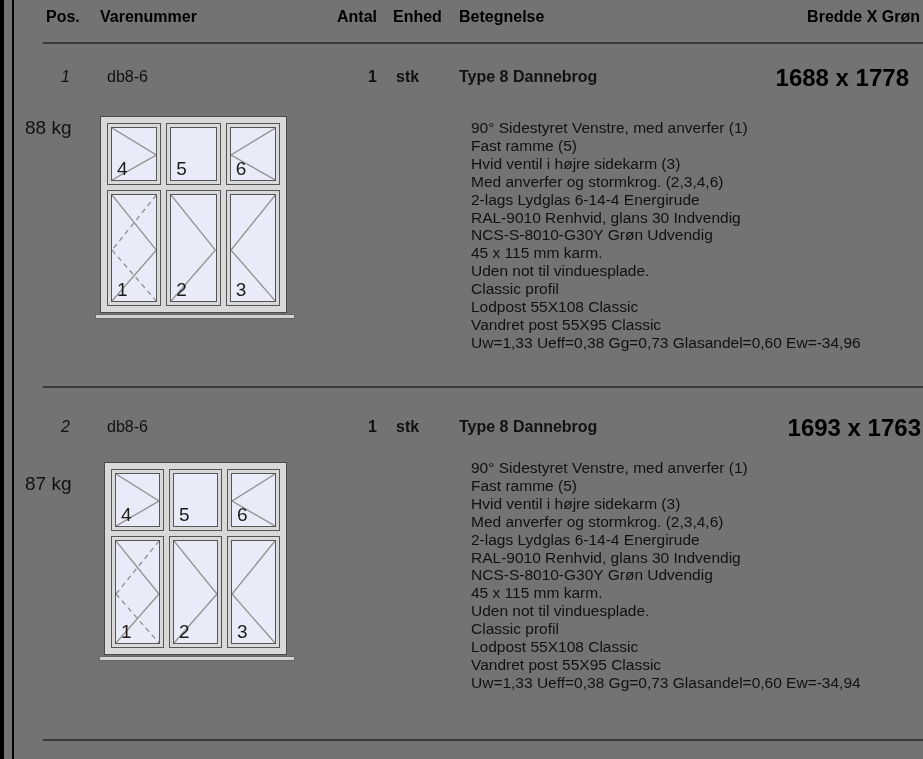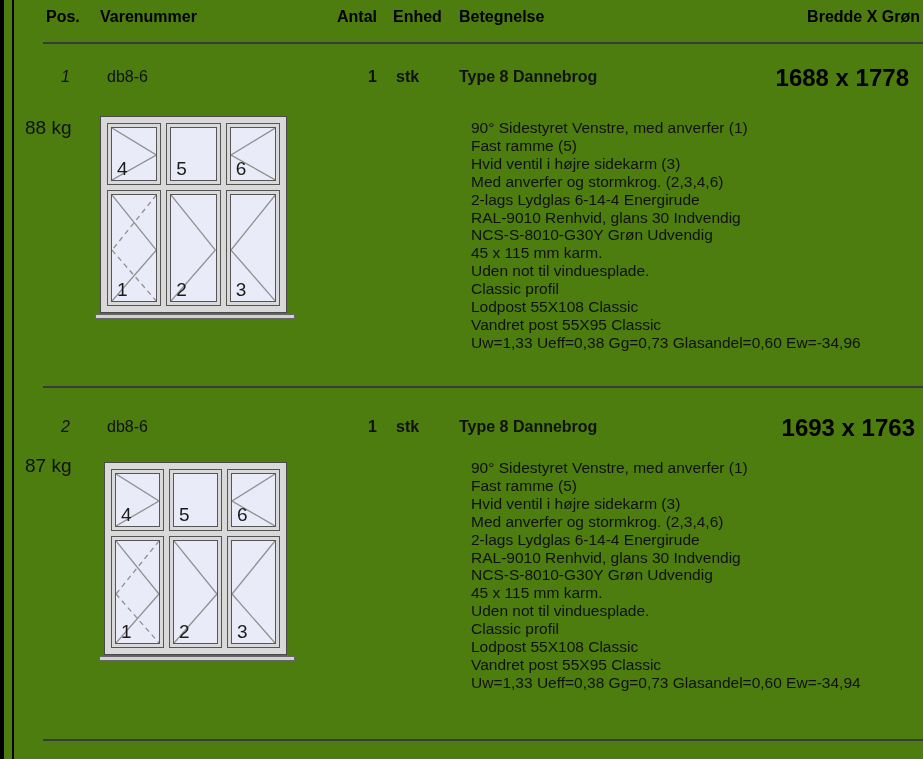--- a/index.html
+++ b/index.html
@@ -1,19 +1,19 @@
 <!DOCTYPE html>
 <html><head>
 <meta charset="utf-8">
 <style>
   html,body{margin:0;padding:0;background:#fff;}
   #page{
     position:relative;
     width:923px;height:759px;
-    background:#4d7c0f;
+    background:#737373;
     font-family:"Liberation Sans", sans-serif;
     color:#111;
     overflow:hidden;
   }
   .edge-bar{position:absolute;top:0;bottom:0;background:#000;}
   .edge-bar.b1{left:0;width:4px;}
   .edge-bar.b2{left:12px;width:2px;}
   .hrule{position:absolute;left:43px;right:0;height:2px;background:#3a3a3a;}
   .abs{position:absolute;white-space:nowrap;}
   .h-label{font-weight:bold;font-size:16px;color:#000;}
@@ -169,22 +169,22 @@
   </div>
 
   <div class="hrule" style="top:386px;"></div>
 
   <div class="order-row" style="top:410px;height:330px;">
     <span class="abs pos" style="left:48px;top:8px;">2</span>
     <span class="abs plain" style="left:107px;top:8px;">db8-6</span>
     <span class="abs bold" style="left:355px;top:8px;width:22px;text-align:right;">1</span>
     <span class="abs bold" style="left:396px;top:8px;">stk</span>
     <span class="abs bold" style="left:459px;top:8px;">Type 8 Dannebrog</span>
-    <span class="abs dims" style="right:8px;top:4px;">1693 x 1763</span>
-    <span class="abs weight" style="left:25px;top:45px;">87 kg</span>
+    <span class="abs dims" style="right:2px;top:4px;">1693 x 1763</span>
+    <span class="abs weight" style="left:25px;top:63px;">87 kg</span>
 
     <div class="window-diagram" style="left:104px;top:52px;width:183px;height:193px;">
         <div class="win-frame">
           <div class="pane-cell">
             <div class="pane-sash">
               <svg viewBox="0 0 100 100" preserveAspectRatio="none">
                 <line x1="0" y1="0" x2="100" y2="52" stroke="#8f8f8f" stroke-width="1.3" vector-effect="non-scaling-stroke"></line>
                 <line x1="100" y1="52" x2="0" y2="100" stroke="#8f8f8f" stroke-width="1.3" vector-effect="non-scaling-stroke"></line>
               </svg>
               <span class="pane-number">4</span>

